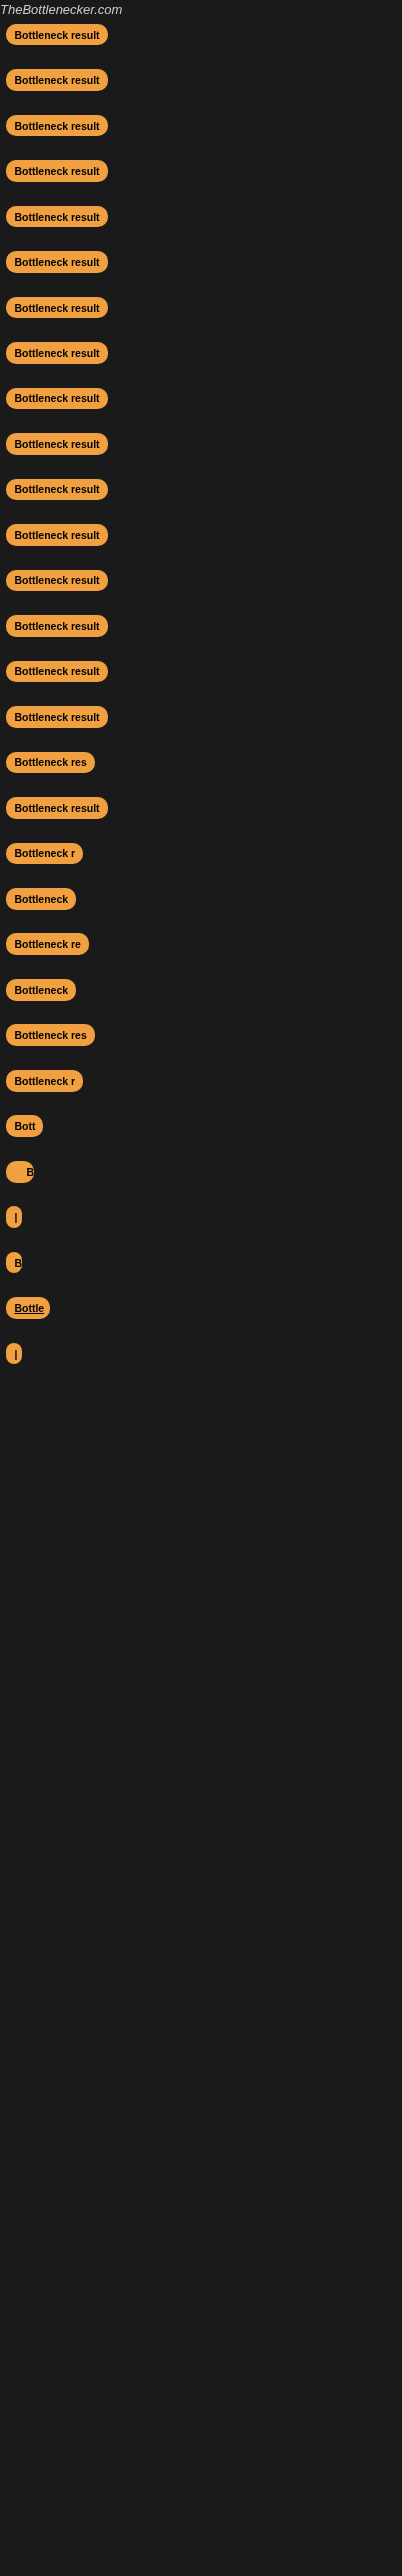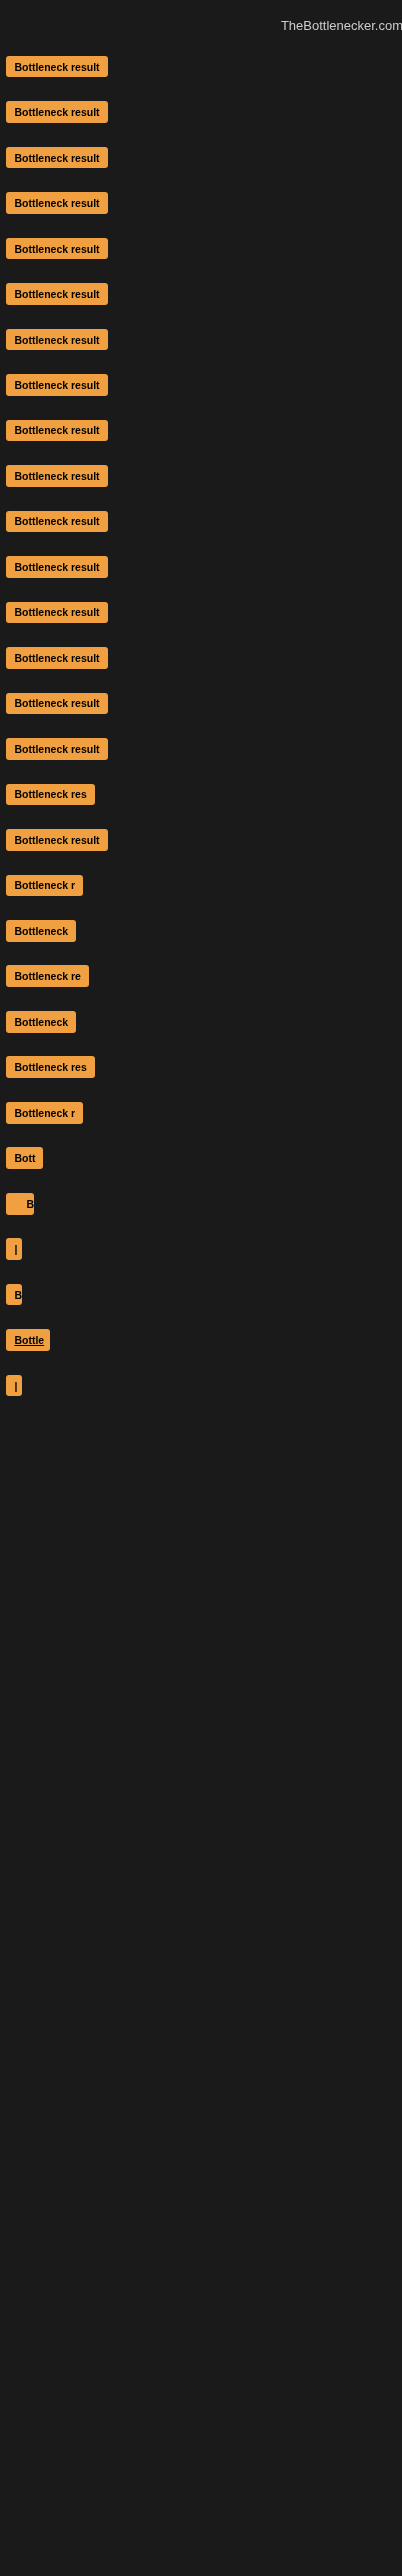--- a/index.html
+++ b/index.html
@@ -10,35 +10,36 @@
 
     body {
       width: 403px;
       min-height: 2576px;
       background-color: #1a1a1a;
       font-family: Arial, sans-serif;
       position: relative;
     }
 
     .site-title {
-      text-align: right;
+      text-align: left;
       color: #cccccc;
       font-size: 13px;
-      padding: 18px 0;
+      padding: 2px 0;
+      font-style: italic;
     }
 
     .bottleneck-item {
       margin: 4.8px 6.4px;
       padding: 4.8px 8px;
       background-color: #f0a040;
       color: #000;
       font-size: 10.5px;
       font-weight: bold;
       display: inline-block;
-      border-radius: 3px;
+      border-radius: 10px;
       white-space: nowrap;
       overflow: hidden;
     }
 
     .row {
       display: block;
       margin-bottom: 11.3px;
     }
   </style>
 </head>

